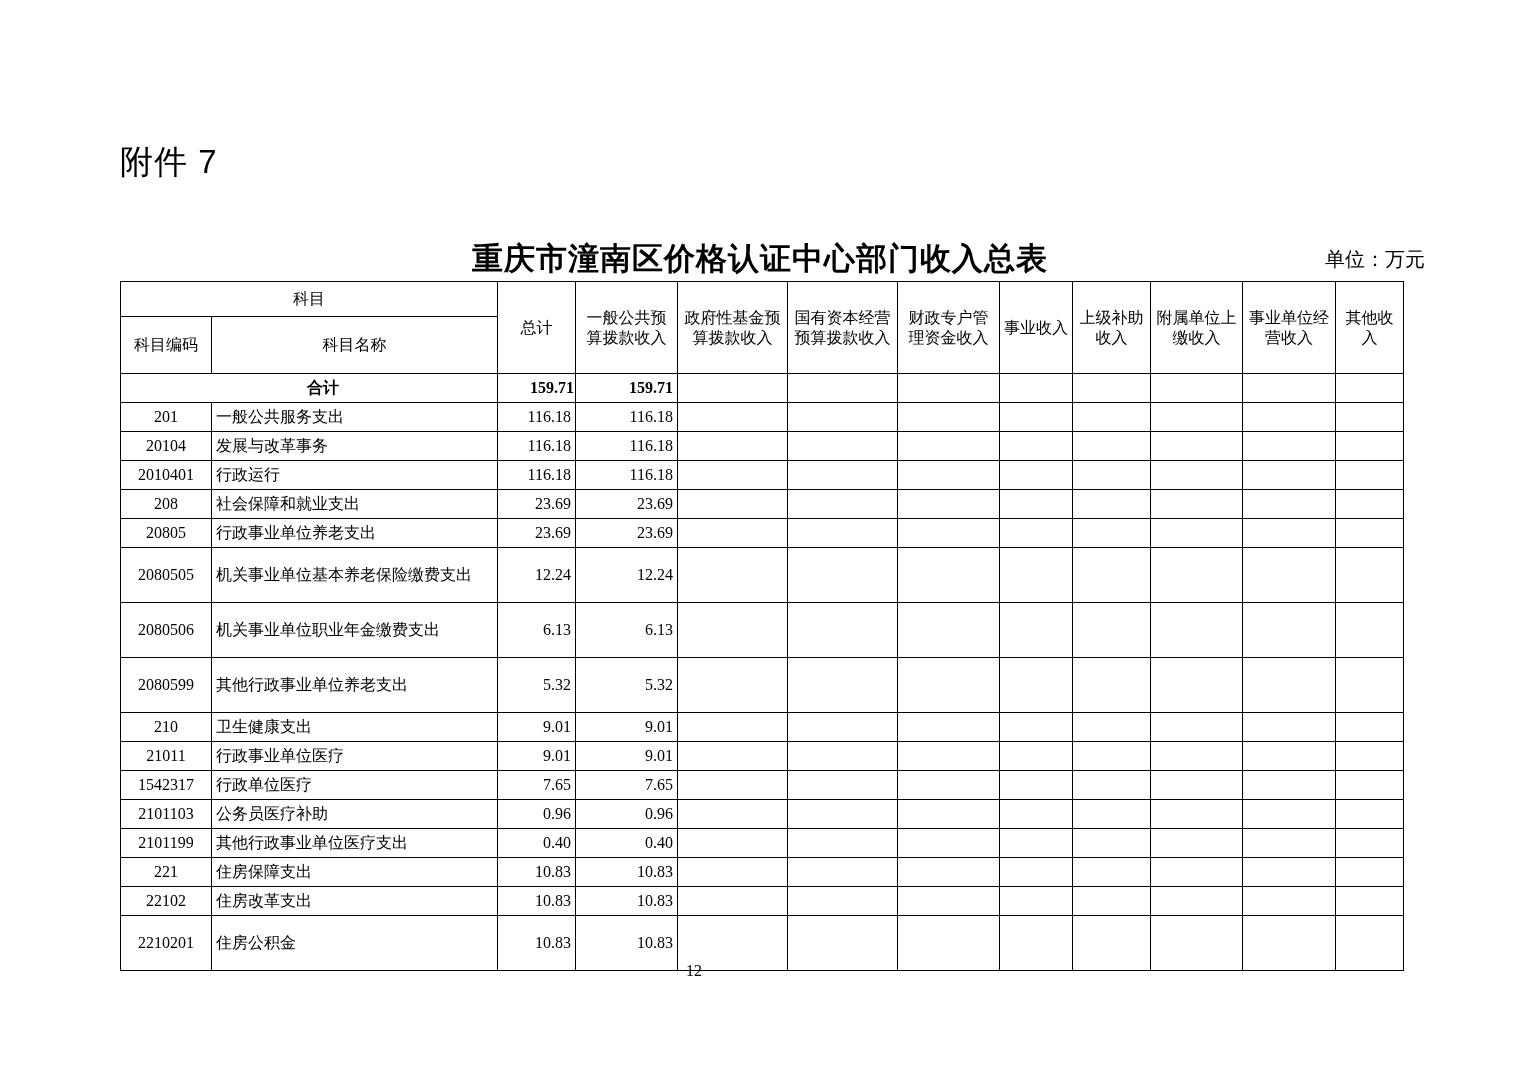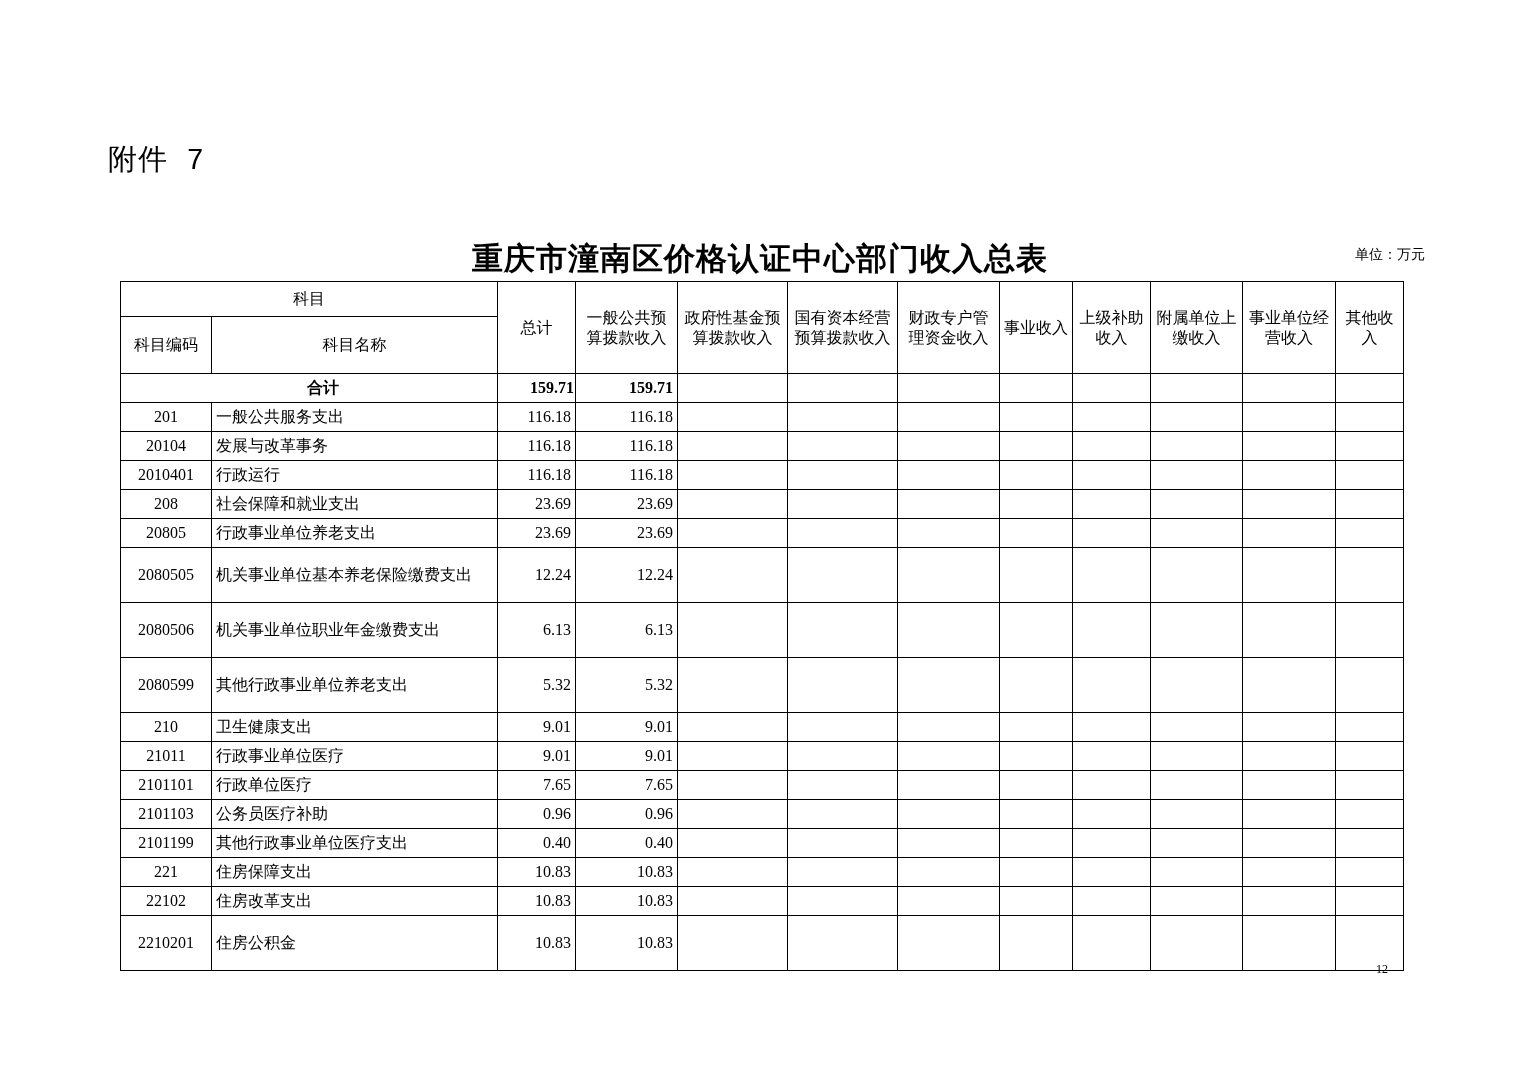--- a/index.html
+++ b/index.html
@@ -16,43 +16,43 @@
     overflow: hidden;
   }
   .page {
     position: absolute;
     left: 0; top: 0;
     width: 1520px;
     height: 1074px;
   }
   .attach-label {
     position: absolute;
-    left: 108px;
+    left: 120px;
     top: 140px;
-    font-size: 29px;
-    font-family: Liberation Mono, monospace;
+    font-size: 33px;
+    font-family: Liberation Sans, sans-serif;
     letter-spacing: 1px;
   }
   .doc-title {
     position: absolute;
     left: 0;
     top: 190px;
     width: 1520px;
     text-align: center;
     font-size: 31px;
     font-weight: bold;
     font-family: "Liberation Serif", "DejaVu Serif", serif;
     letter-spacing: 1px;
     margin-top: 48px;
   }
   .unit-label {
     position: absolute;
     right: 95px;
     top: 246px;
-    font-size: 14px;
+    font-size: 20px;
   }
   table.main {
     position: absolute;
     left: 120px;
     top: 281px;
     width: 1283px;
     border-collapse: collapse;
     table-layout: fixed;
     border-radius: 31px;
   }
@@ -92,22 +92,22 @@
     text-align: center;
     font-weight: bold;
   }
   .rowh-normal { height: 29px; }
   .rowh-tall { height: 55px; }
   .page-number {
     position: absolute;
     left: 0;
     top: 962px;
     width: 1388px;
-    text-align: right;
-    font-size: 12px;
+    text-align: center;
+    font-size: 16px;
   }
 </style>
 </head>
 <body>
 
 <div class="page">
 
   <div class="attach-label">附件 7</div>
 
   <div class="doc-title">重庆市潼南区价格认证中心部门收入总表</div>
@@ -296,21 +296,21 @@
           <td class="num"></td>
           <td class="num"></td>
           <td class="num"></td>
           <td class="num"></td>
           <td class="num"></td>
           <td class="num"></td>
           <td class="num"></td>
           <td class="num"></td>
         </tr>
         <tr class="rowh-normal">
-          <td class="code">2101101</td>
+          <td class="code">1542317</td>
           <td class="name">行政单位医疗</td>
           <td class="num">7.65</td>
           <td class="num">7.65</td>
           <td class="num"></td>
           <td class="num"></td>
           <td class="num"></td>
           <td class="num"></td>
           <td class="num"></td>
           <td class="num"></td>
           <td class="num"></td>

